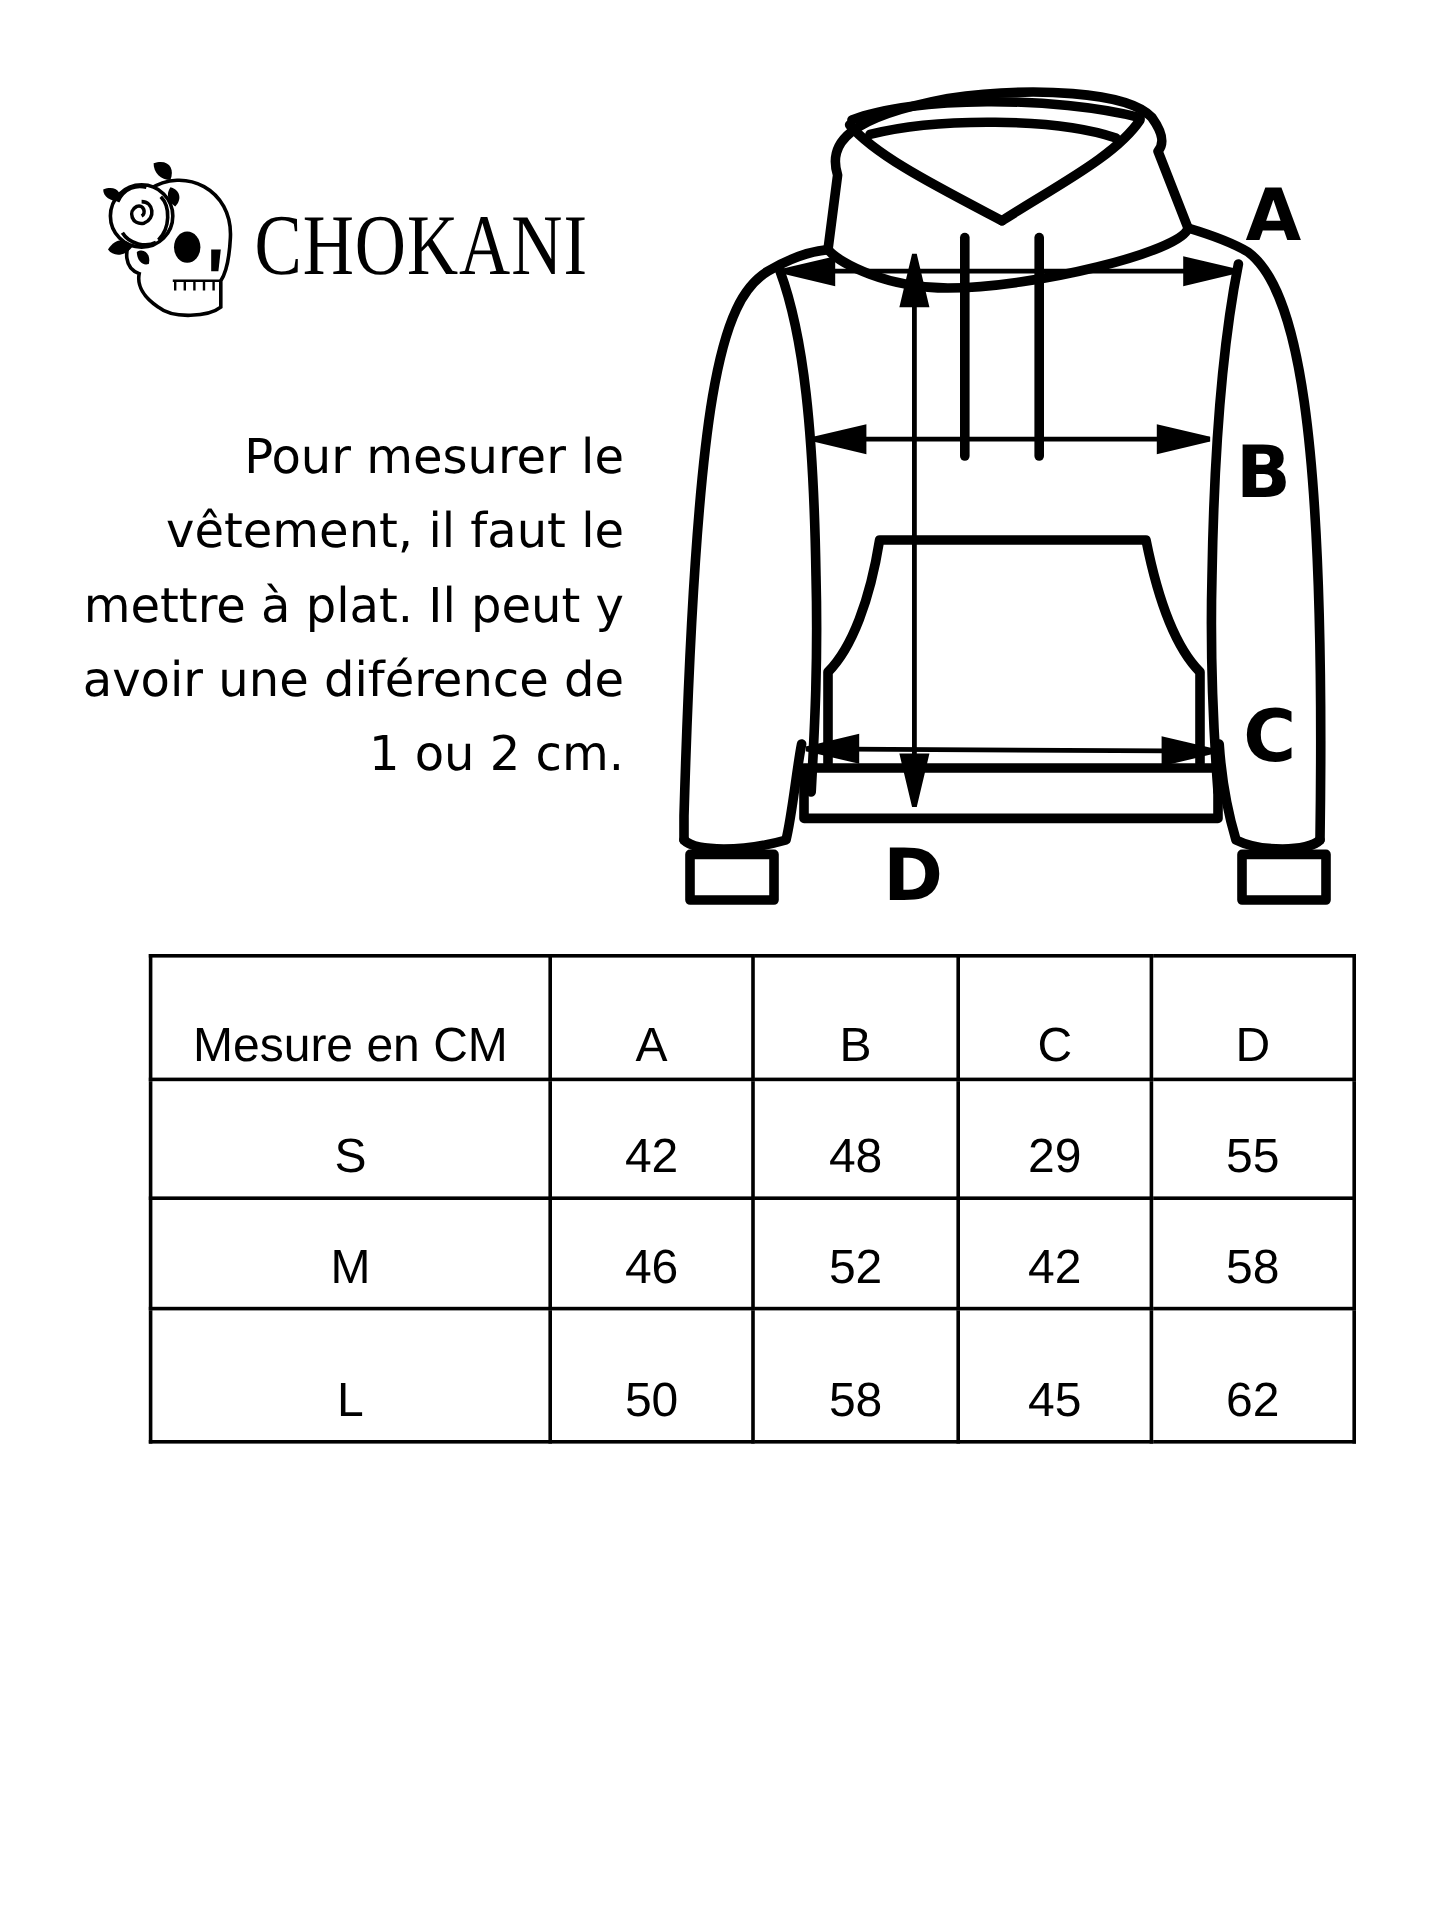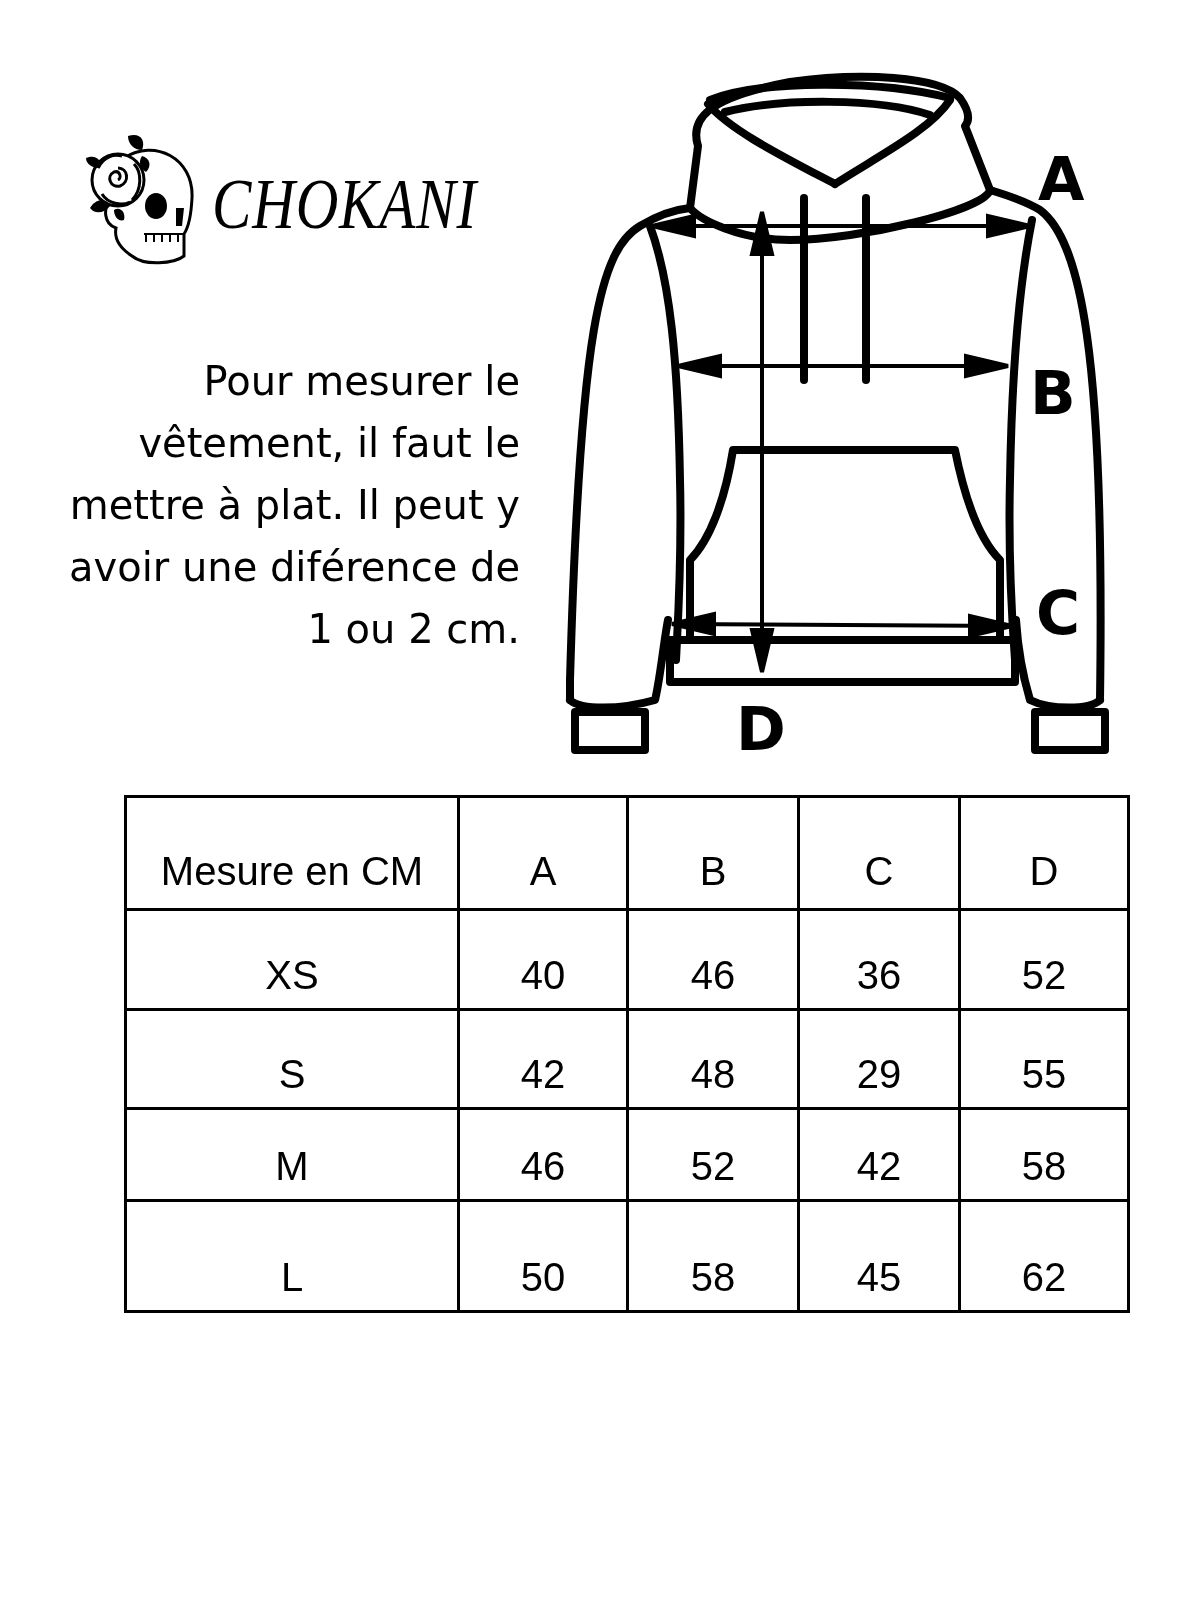--- a/index.html
+++ b/index.html
@@ -1,24 +1,24 @@
 <!DOCTYPE html>
 <html><head>
 <meta charset="utf-8">
 <style>
   html, body { margin:0; padding:0; background:#ffffff; }
   body { width:1200px; height:1600px; position:relative; overflow:hidden; font-family:"DejaVu Sans", sans-serif; color:#000; }
-  .logo { position:absolute; left:84px; top:128px; width:400px; height:140px;font-style:italic; }
+  .logo { position:absolute; left:84px; top:128px; width:400px; height:140px; }
   .logo svg.skull { position:absolute; left:0; top:0; }
   .brand { position:absolute; left:128px; top:40px; font-family:"Liberation Serif", serif; font-size:72px; letter-spacing:1px; transform:scaleX(0.82); transform-origin:left center; line-height:1; }
   .instructions { position:absolute; left:60px; top:350px; width:460px; text-align:right; font-family:"DejaVu Sans", sans-serif; font-size:40px; line-height:62px; }
   .hoodie { position:absolute; left:560px; top:60px; width:580px; height:720px; }
   .size-table { position:absolute; left:124px; top:795px; width:1006px; border-collapse:collapse; font-family:"Liberation Sans", sans-serif; font-size:40px; }
   .size-table th, .size-table td { border:3px solid #000; text-align:center; font-weight:normal; padding:0; }
-  .size-table th { height:96px; vertical-align:bottom; padding-bottom:14px; }
+  .size-table th { height:96px; vertical-align:bottom; padding-bottom:4px; }
   .size-table td { vertical-align:bottom; padding-bottom:10px; }
   .col-0 { width:330px; }
   .col-1 { width:166px; }
   .col-2 { width:168px; }
   .col-3 { width:158px; }
   .col-4 { width:166px; }
 </style>
 </head>
 <body>
 
@@ -105,27 +105,20 @@
   <thead>
     <tr>
       <th class="col-0">Mesure en CM</th>
       <th class="col-1">A</th>
       <th class="col-2">B</th>
       <th class="col-3">C</th>
       <th class="col-4">D</th>
     </tr>
   </thead>
   <tbody>
-    <tr style="height:100px">
-      <td>XS</td>
-      <td>40</td>
-      <td>46</td>
-      <td>36</td>
-      <td>52</td>
-    </tr>
     <tr style="height:99px">
       <td>S</td>
       <td>42</td>
       <td>48</td>
       <td>29</td>
       <td>55</td>
     </tr>
     <tr style="height:92px">
       <td>M</td>
       <td>46</td>

